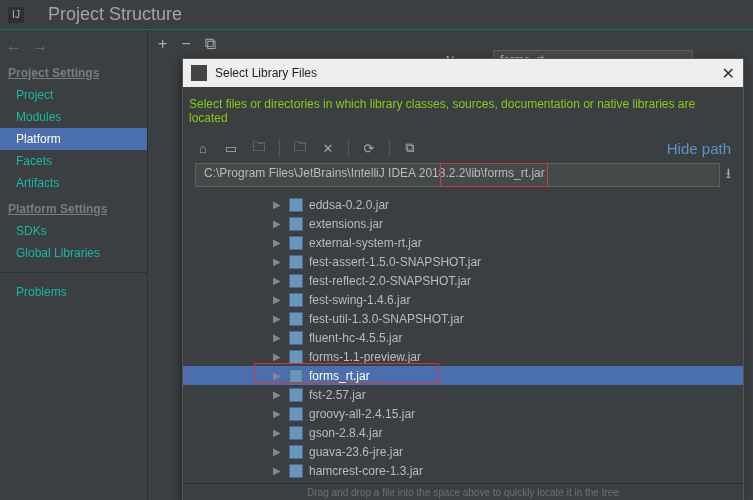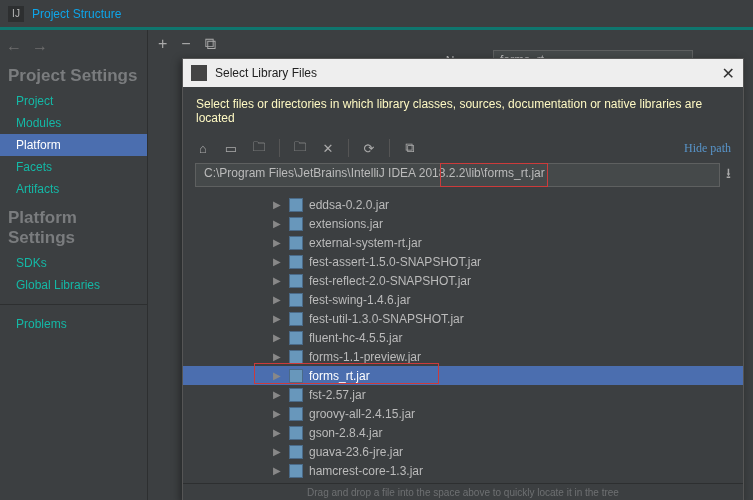--- a/index.html
+++ b/index.html
@@ -1,40 +1,40 @@
 <!DOCTYPE html>
 <html><head>
 <meta charset="utf-8">
 <style>
 * { margin:0; padding:0; box-sizing:border-box; font-family:"Segoe UI",Arial,sans-serif; }
 body { width:753px; height:500px; background:#3c3f41; color:#bbbbbb; overflow:hidden; font-size:12px; position:relative; }
-.title-bar { height:30px; background:#3c3f41; display:flex; align-items:center; padding:0 8px; border-bottom:3px solid #0f766e; }
+.title-bar { height:30px; background:#3c3f41; display:flex; align-items:center; padding:0 8px; border-bottom:1px solid #0f766e; }
 .title-bar .app-icon { width:16px; height:16px; background:#2d2f30; margin-right:8px; display:flex; align-items:center; justify-content:center; font-size:10px; }
-.title-bar .title { color:#0ea5e9; font-size:12px; }
+.title-bar .title { color:#a3a3a3; font-size:18px;margin-left:16px; }
 .main { display:flex; height:calc(100% - 30px); }
 .sidebar { width:148px; background:#3c3f41; border-right:1px solid #2d2f30; padding-top:4px; }
 .sb-arrows { height:24px; display:flex; align-items:center; padding:0 6px; gap:10px; }
 .sb-arrows span { color:#6e6e6e; font-size:16px; }
-.sb-heading { color:#7a7c7e; font-size:17px; padding:8px 8px 4px; font-weight:bold; }
+.sb-heading { color:#7a7c7e; font-size:12px; padding:8px 8px 4px; font-weight:bold;text-decoration:underline; }
 .sb-item { padding:4px 16px; color:#14b8a6; cursor:pointer; }
 .sb-item.selected { background:#4b6eaf; color:#fff; }
 .content { flex:1; background:#3c3f41; position:relative; }
 .toolbar-row { height:28px; display:flex; align-items:center; padding:0 10px; gap:14px; color:#aaa; font-size:16px; }
 .name-row { position:absolute; top:20px; right:60px; display:flex; align-items:center; gap:12px; }
 .name-row .label { color:#bbb; }
 .name-row .field { width:200px; height:22px; background:#45494a; border:1px solid #5e6060; color:#bbb; padding:2px 6px; }
 
 .dialog { position:absolute; left:182px; top:58px; width:562px; height:444px; background:#3c3f41; border:1px solid #555; box-shadow:-2px 2px 8px rgba(0,0,0,0.4); display:flex; flex-direction:column; }
 .dlg-title { height:28px; background:#eeeeee; display:flex; align-items:center; padding:0 8px; color:#222; font-size:12px; }
 .dlg-title .app-icon { width:16px; height:16px; background:#444; margin-right:8px; }
 .dlg-title .close { margin-left:auto; font-size:16px; color:#333; cursor:pointer; }
-.dlg-info { padding:10px 13px 8px; color:#fef9c3; font-size:12px; }
+.dlg-info { padding:10px 6px 8px; color:#84cc16; font-size:12px; }
 .dlg-toolbar { height:30px; display:flex; align-items:center; padding:0 12px; gap:12px; color:#aaa; }
 .dlg-toolbar .spacer { flex:1; }
-.dlg-toolbar .hide-path { color:#5894c9; cursor:pointer; font-size:12px;font-family:Liberation Serif, serif; }
+.dlg-toolbar .hide-path { color:#5894c9; cursor:pointer; font-size:15px; }
 .tb-icon { width:16px; height:16px; display:flex; align-items:center; justify-content:center; font-size:13px; cursor:pointer; }
 .tb-sep { width:1px; height:18px; background:#555; }
 .path-row { padding:0 12px 6px; display:flex; align-items:flex-end; gap:6px; }
 .path-input { flex:1; height:24px; background:#45494a; border:1px solid #5e6060; color:#bbb; padding:2px 8px; font-size:12px; position:relative; }
 .red-box-path { position:absolute; border:1px solid #cc3b3b; pointer-events:none; }
 .dl-icon { color:#aaa; font-size:14px; }
 .tree { flex:1; overflow:auto; padding:2px 0 0 90px; position:relative; }
 .tree-row { height:19px; display:flex; align-items:center; gap:6px; color:#bbb; cursor:pointer; font-size:12px; }
 .tree-row.selected { background:#4b6eaf; color:#fff; margin-left:-90px; padding-left:90px; width:calc(100% + 90px); }
 .tree-arrow { width:10px; color:#888; font-size:10px; }

